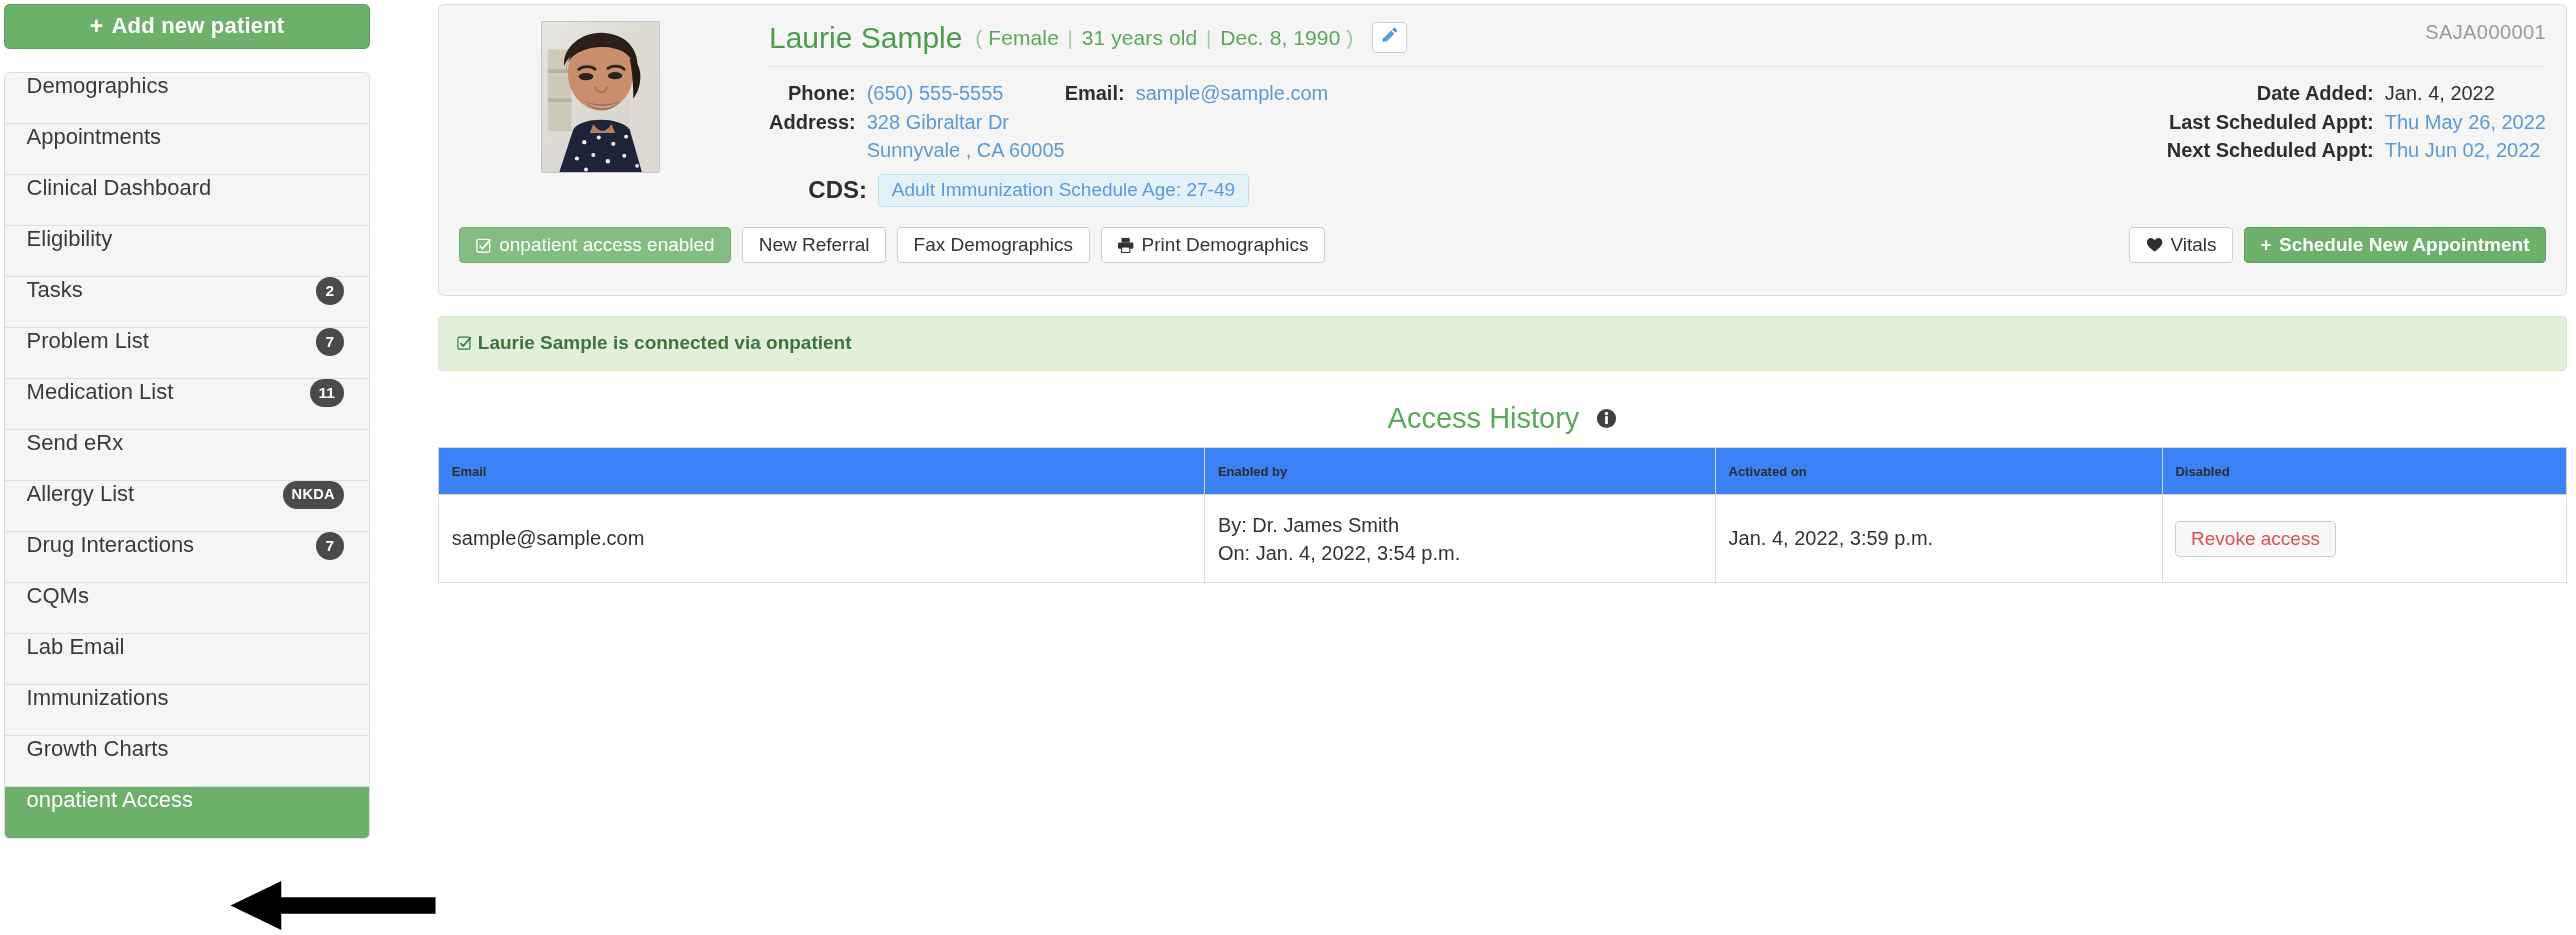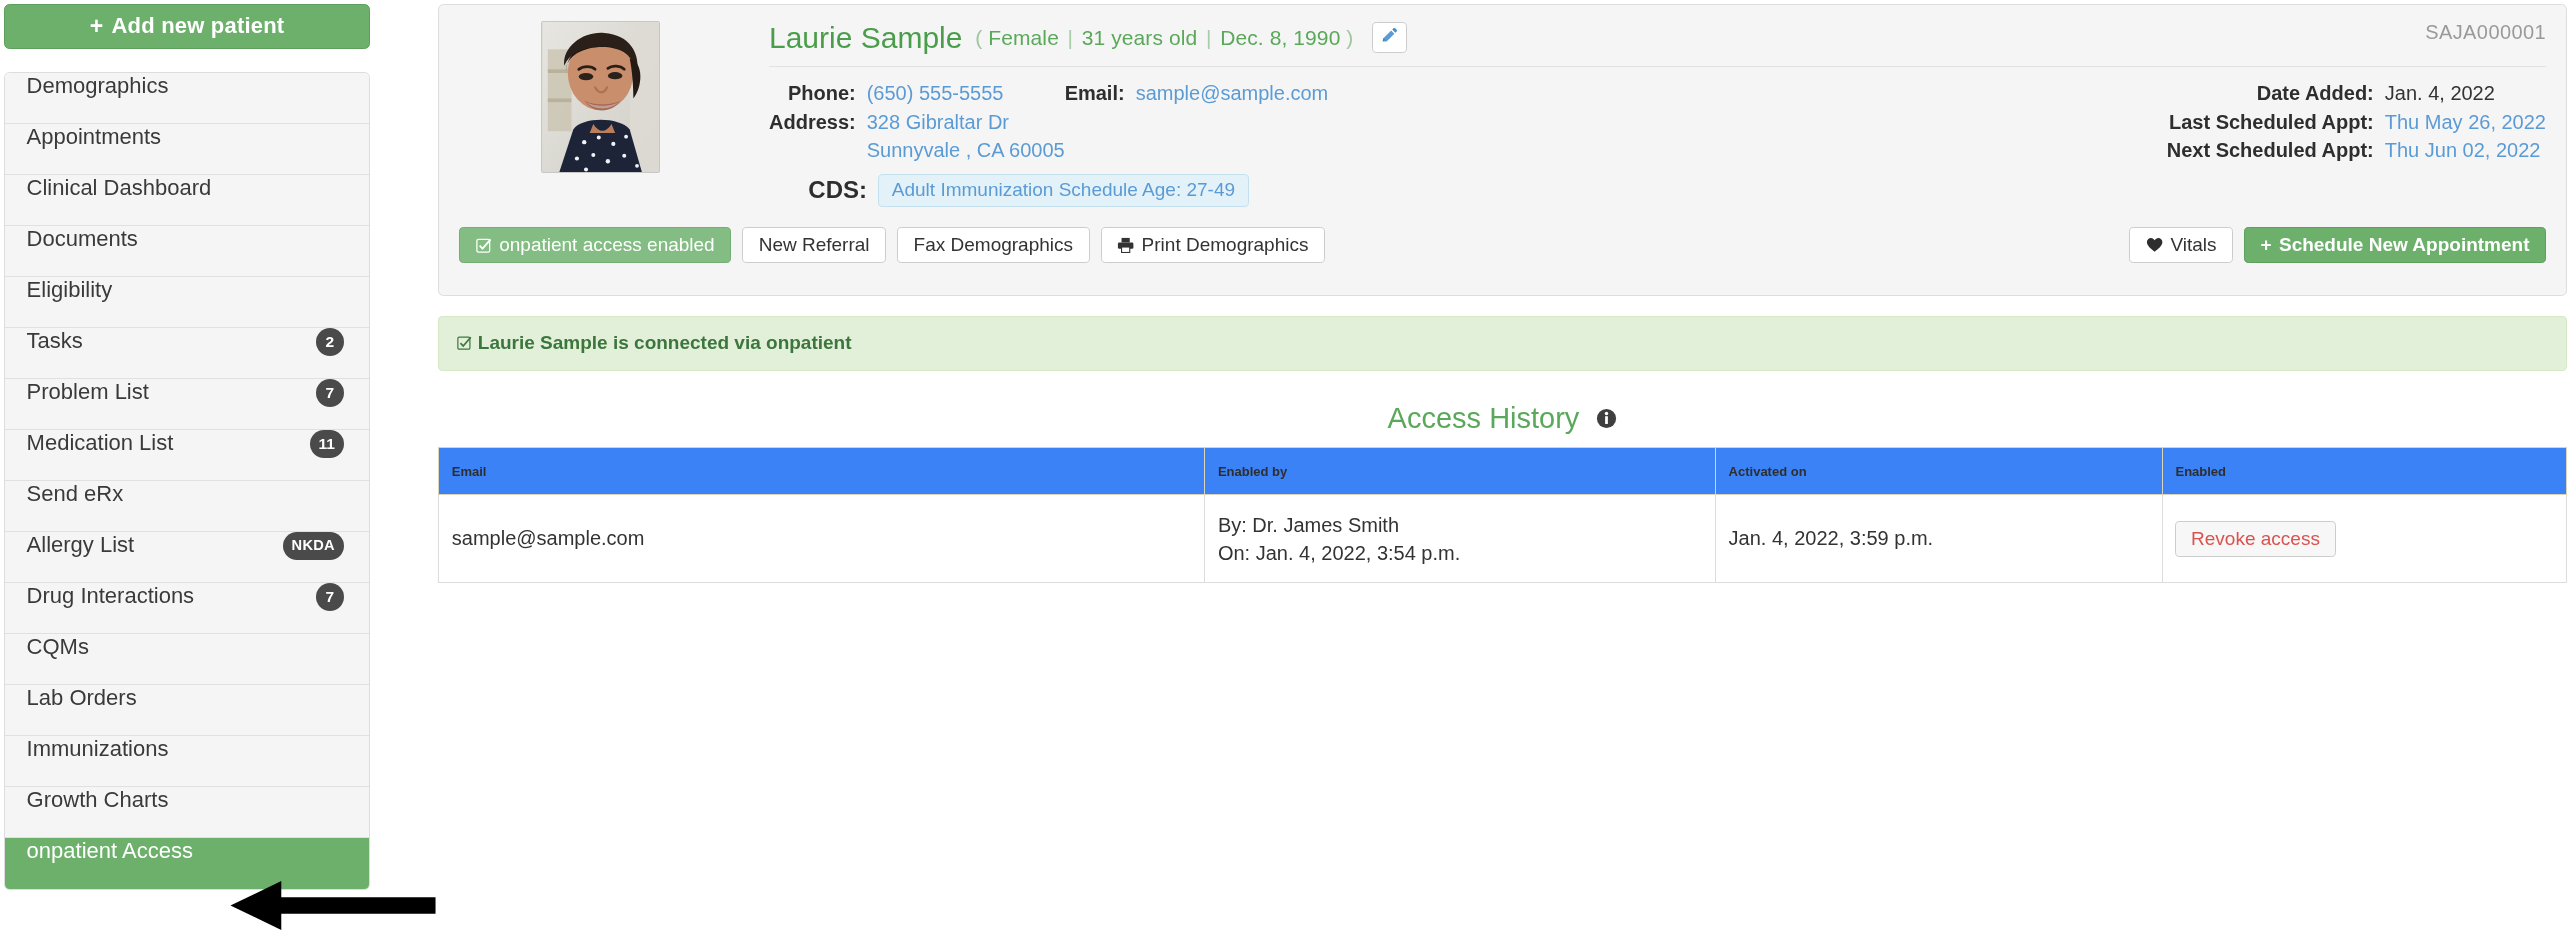--- a/index.html
+++ b/index.html
@@ -357,23 +357,20 @@
       </div>
 
       <div class="nav-item">
         <span class="nav-label">Appointments</span>
       </div>
 
       <div class="nav-item">
         <span class="nav-label">Clinical Dashboard</span>
       </div>
 
-      <div class="nav-item">
-        <span class="nav-label">Documents</span>
-      </div>
 
       <div class="nav-item">
         <span class="nav-label">Eligibility</span>
       </div>
 
       <div class="nav-item">
         <span class="nav-label">Tasks</span>
         <span class="badge">2</span>
       </div>
 
@@ -400,21 +397,21 @@
         <span class="nav-label">Drug Interactions</span>
         <span class="badge">7</span>
       </div>
 
       <div class="nav-item">
         <span class="nav-label">CQMs</span>
       </div>
 
 
       <div class="nav-item">
-        <span class="nav-label">Lab Orders</span>
+        <span class="nav-label">Lab Email</span>
       </div>
 
       <div class="nav-item">
         <span class="nav-label">Immunizations</span>
       </div>
 
       <div class="nav-item">
         <span class="nav-label">Growth Charts</span>
       </div>
 
@@ -641,21 +638,21 @@
         </svg>
       </span>
     </div>
 
     <table class="access-table">
       <thead>
         <tr>
           <th class="col-email">Email</th>
           <th class="col-enabled">Enabled by</th>
           <th class="col-activated">Activated on</th>
-          <th class="col-disabled">Enabled</th>
+          <th class="col-disabled">Disabled</th>
         </tr>
       </thead>
       <tbody>
         <tr>
           <td>sample@sample.com</td>
           <td>
             <div class="cell-line">
               <span class="k">By:</span>
               <span>Dr. James Smith</span>
             </div>

